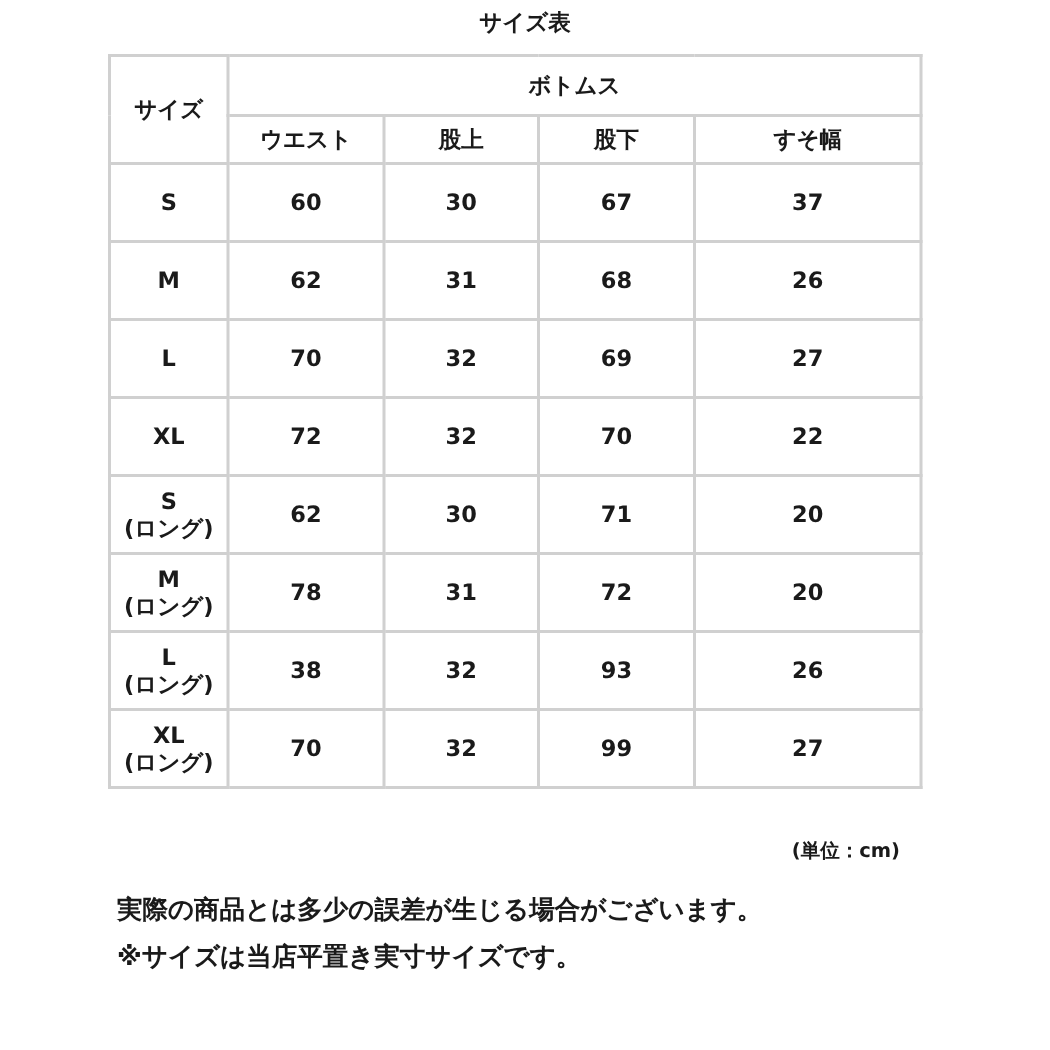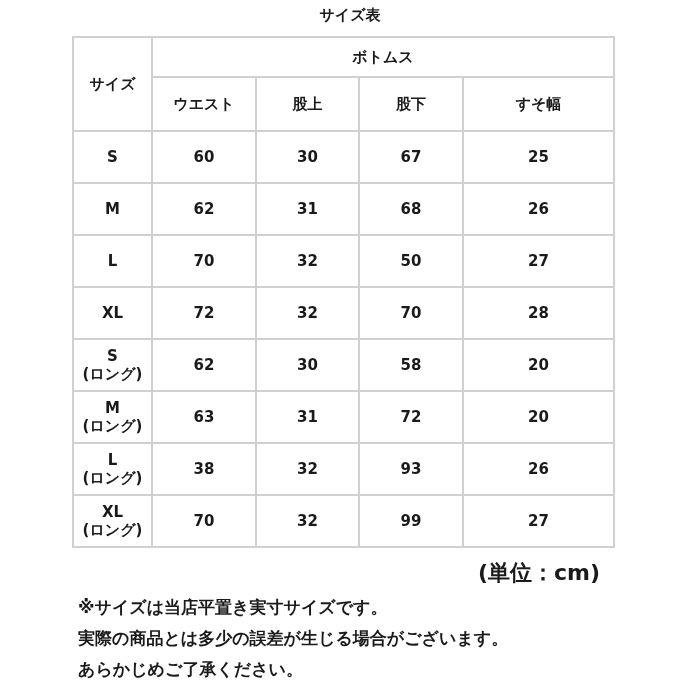--- a/index.html
+++ b/index.html
@@ -5,24 +5,24 @@
   html, body { margin: 0; padding: 0; background: #ffffff; }
   body { width: 700px; height: 700px; position: relative; overflow: hidden;
          font-family: "DejaVu Sans", "Liberation Sans", sans-serif; color: #1a1a1a; }
   .title { position: absolute; left: 0; width: 700px; top: 6px; text-align: center;
            font-size: 15px; font-weight: bold; }
   table.size-table { position: absolute; left: 72px; top: 36px; border-collapse: collapse;
            width: 541px; table-layout: fixed; }
   table.size-table td, table.size-table th { border: 2px solid #d0d0d0; text-align: center;
            vertical-align: middle; font-weight: bold; font-size: 15px; padding: 0; }
   .hdr1 { height: 40px; }
-  .hdr2 { height: 54px; }
+  .hdr2 { height: 32px; }
   .body-row { height: 52px; }
   .size-cell .sub { display: block; font-size: 15px; }
-  .unit { position: absolute; right: 100px; top: 558px; font-size: 22px; font-weight: bold; }
+  .unit { position: absolute; right: 100px; top: 558px; font-size: 13px; font-weight: bold; }
   .notes { position: absolute; left: 78px; top: 592px; font-size: 17px; font-weight: bold; line-height: 31px; }
 </style>
 </head>
 <body>
 
 <div class="title">サイズ表</div>
 
 <table class="size-table">
   <colgroup>
     <col style="width:79px">
@@ -44,65 +44,65 @@
   </tr>
   </tbody>
     <tbody id="tbody">
       <tr class="body-row">
         <td class="size-cell">
           <span class="sub">S</span>
         </td>
         <td>60</td>
         <td>30</td>
         <td>67</td>
-        <td>25</td>
+        <td>37</td>
       </tr>
       <tr class="body-row">
         <td class="size-cell">
           <span class="sub">M</span>
         </td>
         <td>62</td>
         <td>31</td>
         <td>68</td>
         <td>26</td>
       </tr>
       <tr class="body-row">
         <td class="size-cell">
           <span class="sub">L</span>
         </td>
         <td>70</td>
         <td>32</td>
-        <td>50</td>
+        <td>69</td>
         <td>27</td>
       </tr>
       <tr class="body-row">
         <td class="size-cell">
           <span class="sub">XL</span>
         </td>
         <td>72</td>
         <td>32</td>
         <td>70</td>
-        <td>28</td>
+        <td>22</td>
       </tr>
       <tr class="body-row">
         <td class="size-cell">
           <span class="sub">S</span>
           <span class="sub">(ロング)</span>
         </td>
         <td>62</td>
         <td>30</td>
-        <td>58</td>
+        <td>71</td>
         <td>20</td>
       </tr>
       <tr class="body-row">
         <td class="size-cell">
           <span class="sub">M</span>
           <span class="sub">(ロング)</span>
         </td>
-        <td>63</td>
+        <td>78</td>
         <td>31</td>
         <td>72</td>
         <td>20</td>
       </tr>
       <tr class="body-row">
         <td class="size-cell">
           <span class="sub">L</span>
           <span class="sub">(ロング)</span>
         </td>
         <td>38</td>
@@ -119,16 +119,15 @@
         <td>32</td>
         <td>99</td>
         <td>27</td>
       </tr>
     </tbody>
 </table>
 
 <div class="unit">(単位：cm)</div>
 
 <div class="notes">
+  <div>実際の商品とは多少の誤差が生じる場合がございます。</div>
   <div>※サイズは当店平置き実寸サイズです。</div>
-  <div>実際の商品とは多少の誤差が生じる場合がございます。</div>
-  <div>あらかじめご了承ください。</div>
 </div>
 
 </body></html>

